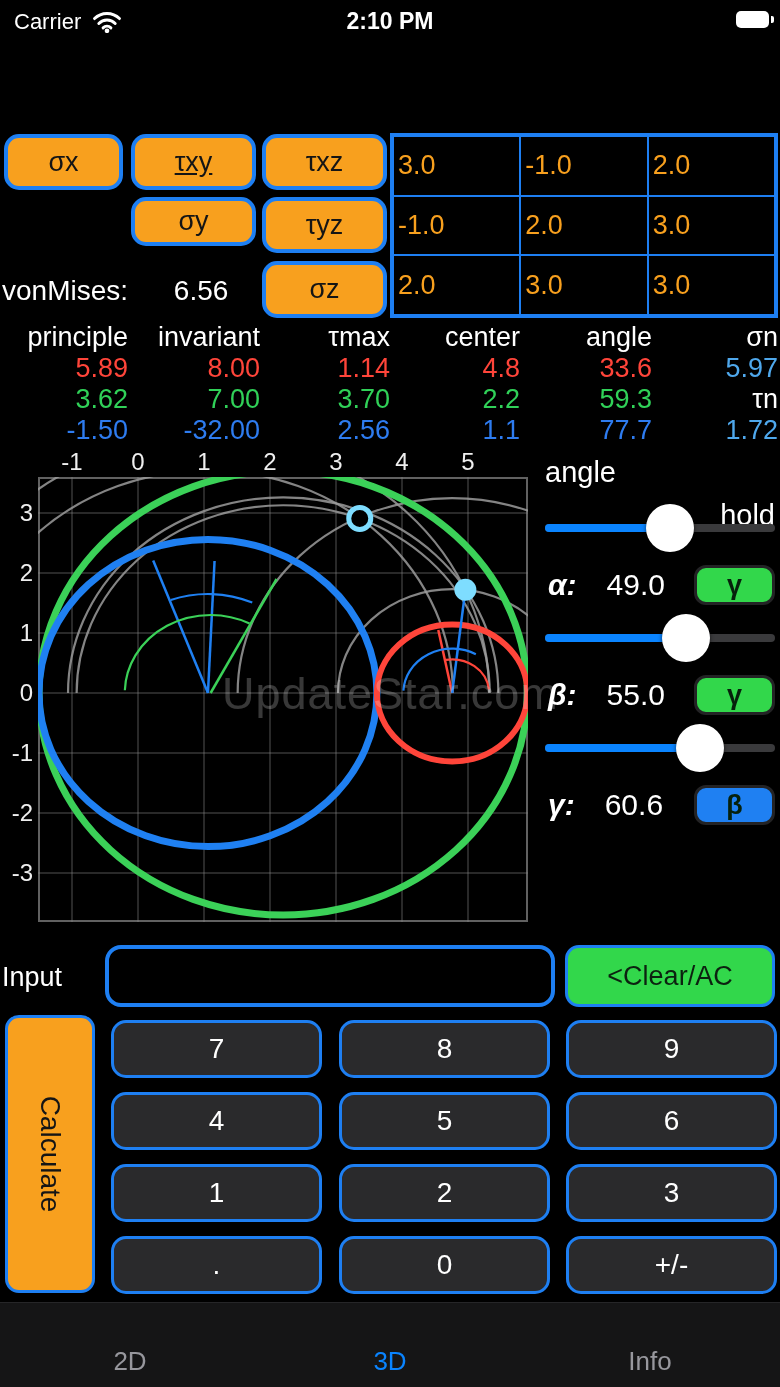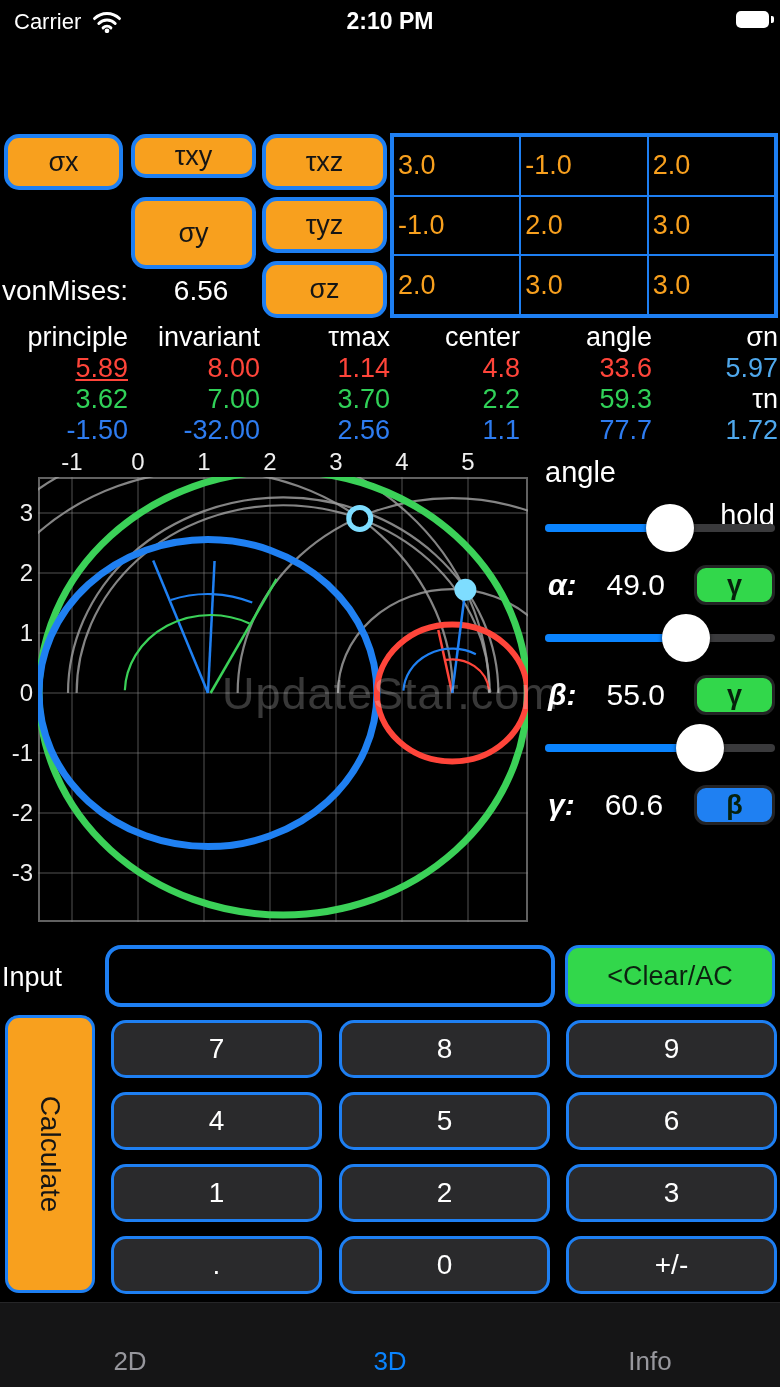--- a/index.html
+++ b/index.html
@@ -11,23 +11,23 @@
   #carrier{left:14px;top:9px;font-size:22px;font-weight:500;}
   #wifi{left:92px;top:11px;}
   #time{left:300px;top:8px;width:180px;text-align:center;font-size:23px;font-weight:600;}
   #battery{left:736px;top:11px;width:33px;height:17px;background:#fff;border-radius:5px;}
   #battery:after{content:"";position:absolute;right:-5px;top:5px;width:3px;height:7px;background:#fff;border-radius:0 2px 2px 0;}
 
   
   .sbtn{position:absolute;background:#F8A01E;border:4px solid #1E7FF2;border-radius:15px;
         color:#151515;font-size:27px;font-family:inherit;display:flex;align-items:center;justify-content:center;}
   .b-sx{left:4px;top:134px;width:119px;height:56px;}
-  .b-txy{left:131px;top:134px;width:125px;height:44px;}
+  .b-txy{left:131px;top:134px;width:125px;height:56px;text-decoration:underline;}
   .b-txz{left:262px;top:134px;width:125px;height:56px;}
-  .b-sy{left:131px;top:197px;width:125px;height:72px;}
+  .b-sy{left:131px;top:197px;width:125px;height:49px;}
   .b-tyz{left:262px;top:197px;width:125px;height:56px;}
   .b-sz{left:262px;top:261px;width:125px;height:57px;}
 
   #vonmises{left:2px;top:275px;font-size:28px;}
   #vonmises .vmv{margin-left:38px;}
 
   
   #matrix{left:390px;top:133px;width:388px;height:185px;border:3px solid #1E7FF2;
           display:grid;grid-template-columns:repeat(3,1fr);grid-template-rows:repeat(3,1fr);box-sizing:border-box;}
   .mcell{border:1.5px solid #1E7FF2;color:#F8A01E;font-size:27px;display:flex;align-items:center;padding-left:4px;}
@@ -130,21 +130,21 @@
   <div class="abs" id="results">
       <div class="rrow">
         <div class="rcell c-head" style="width: 128px;">principle</div>
         <div class="rcell c-head" style="width: 132px;">invariant</div>
         <div class="rcell c-head" style="width: 130px;">τmax</div>
         <div class="rcell c-head" style="width: 130px;">center</div>
         <div class="rcell c-head" style="width: 132px;">angle</div>
         <div class="rcell c-head" style="width: 126px;">σn</div>
       </div>
       <div class="rrow">
-        <div class="rcell c-red" style="width: 128px; text-decoration: underline;">5.89</div>
+        <div class="rcell c-red" style="width: 128px;">5.89</div>
         <div class="rcell c-red" style="width: 132px;">8.00</div>
         <div class="rcell c-red" style="width: 130px;">1.14</div>
         <div class="rcell c-red" style="width: 130px;">4.8</div>
         <div class="rcell c-red" style="width: 132px;">33.6</div>
         <div class="rcell c-lblue" style="width: 126px;">5.97</div>
       </div>
       <div class="rrow">
         <div class="rcell c-green" style="width: 128px;">3.62</div>
         <div class="rcell c-green" style="width: 132px;">7.00</div>
         <div class="rcell c-green" style="width: 130px;">3.70</div>

